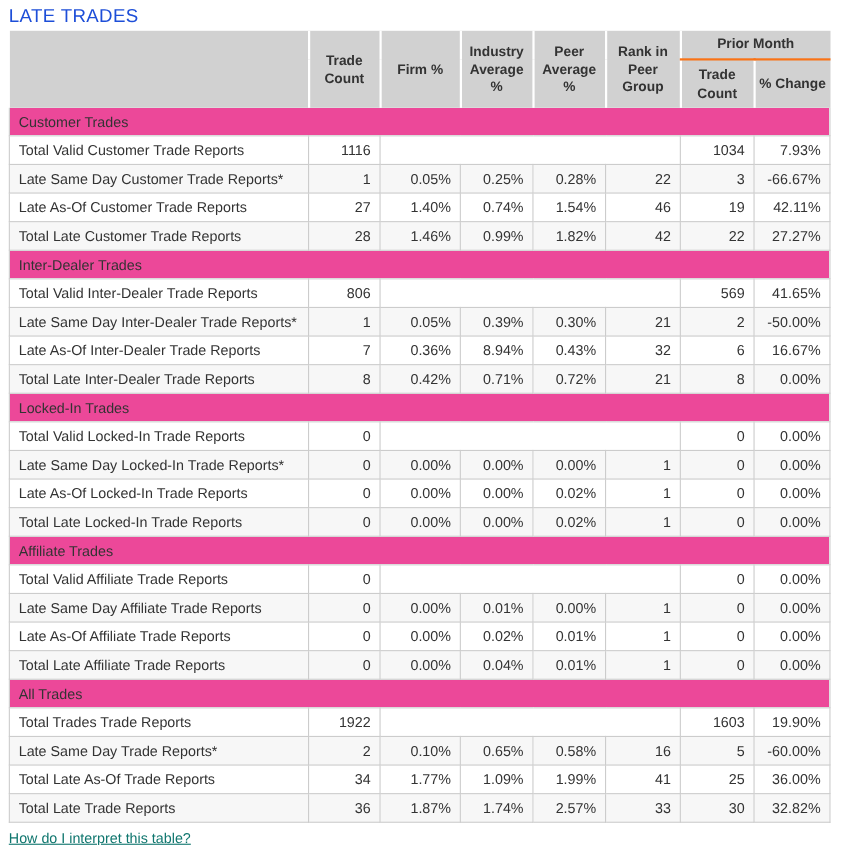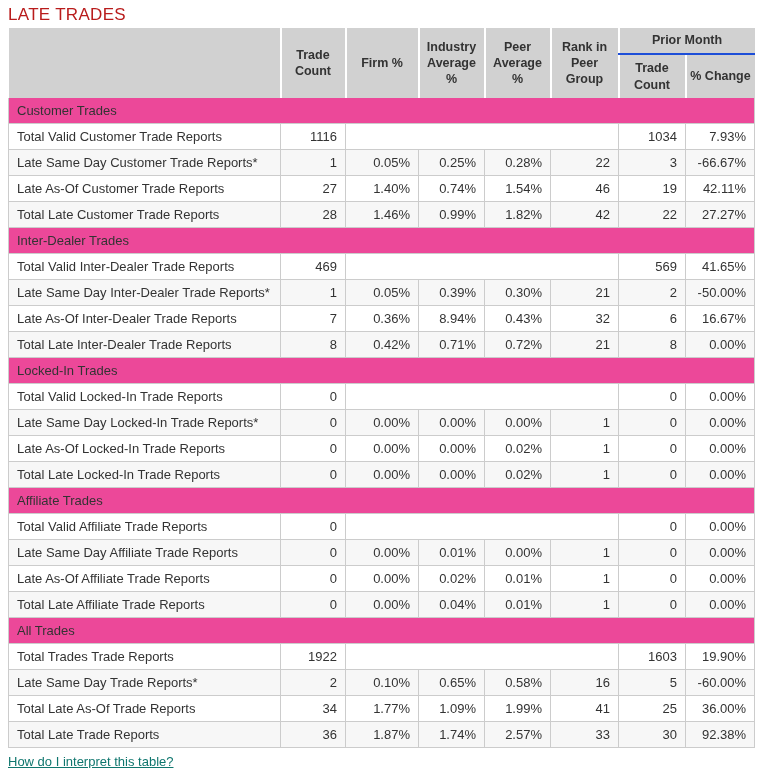--- a/index.html
+++ b/index.html
@@ -10,21 +10,21 @@
     color: #333333;
   }
   body {
     width: 768px;
     padding: 5px 8px 8px 8px;
   }
   h1.page-title {
     font-size: 17px;
     line-height: 19px;
     font-weight: 400;
-    color: #b91c1c;
+    color: #1d4ed8;
     margin: 0 0 4px 0;
     letter-spacing: 0.3px;
   }
   table.report {
     border-collapse: collapse;
     table-layout: fixed;
     width: 746px;
     font-size: 13px;
   }
   thead th {
@@ -33,21 +33,21 @@
     font-size: 12.5px;
     line-height: 1.3;
     text-align: center;
     vertical-align: middle;
     padding: 2px 3px;
     border-left: 2px solid #ffffff;
   }
   thead tr.hrow1 { height: 26px; }
   thead tr.hrow2 { height: 44px; }
   thead th.corner { border-left: none; }
-  thead th.group-th { border-bottom: 2px solid #1d4ed8; }
+  thead th.group-th { border-bottom: 2px solid #f97316; }
   tbody td {
     border: 1px solid #cccccc;
     padding: 5px 8px;
     line-height: 15px;
     background: #ffffff;
     overflow: hidden;
     white-space: nowrap;
   }
   tbody tr:first-child td { border-top: none; }
   tbody td.section-td {
@@ -138,21 +138,21 @@
         <td class="num">1.82%</td>
         <td class="num">42</td>
         <td class="num">22</td>
         <td class="num">27.27%</td>
       </tr>
       <tr>
         <td colspan="8" class="section-td">Inter-Dealer Trades</td>
       </tr>
       <tr>
         <td class="label">Total Valid Inter-Dealer Trade Reports</td>
-        <td class="num">469</td>
+        <td class="num">806</td>
         <td class="num" colspan="4"></td>
         <td class="num">569</td>
         <td class="num">41.65%</td>
       </tr>
       <tr class="stripe">
         <td class="label">Late Same Day Inter-Dealer Trade Reports*</td>
         <td class="num">1</td>
         <td class="num">0.05%</td>
         <td class="num">0.39%</td>
         <td class="num">0.30%</td>
@@ -291,21 +291,21 @@
         <td class="num">36.00%</td>
       </tr>
       <tr class="stripe">
         <td class="label">Total Late Trade Reports</td>
         <td class="num">36</td>
         <td class="num">1.87%</td>
         <td class="num">1.74%</td>
         <td class="num">2.57%</td>
         <td class="num">33</td>
         <td class="num">30</td>
-        <td class="num">92.38%</td>
+        <td class="num">32.82%</td>
       </tr>
     </tbody>
 </table>
 
 <a class="interpret-link" href="#">How do I interpret this table?</a>
 
 
 
 
 </body></html>

